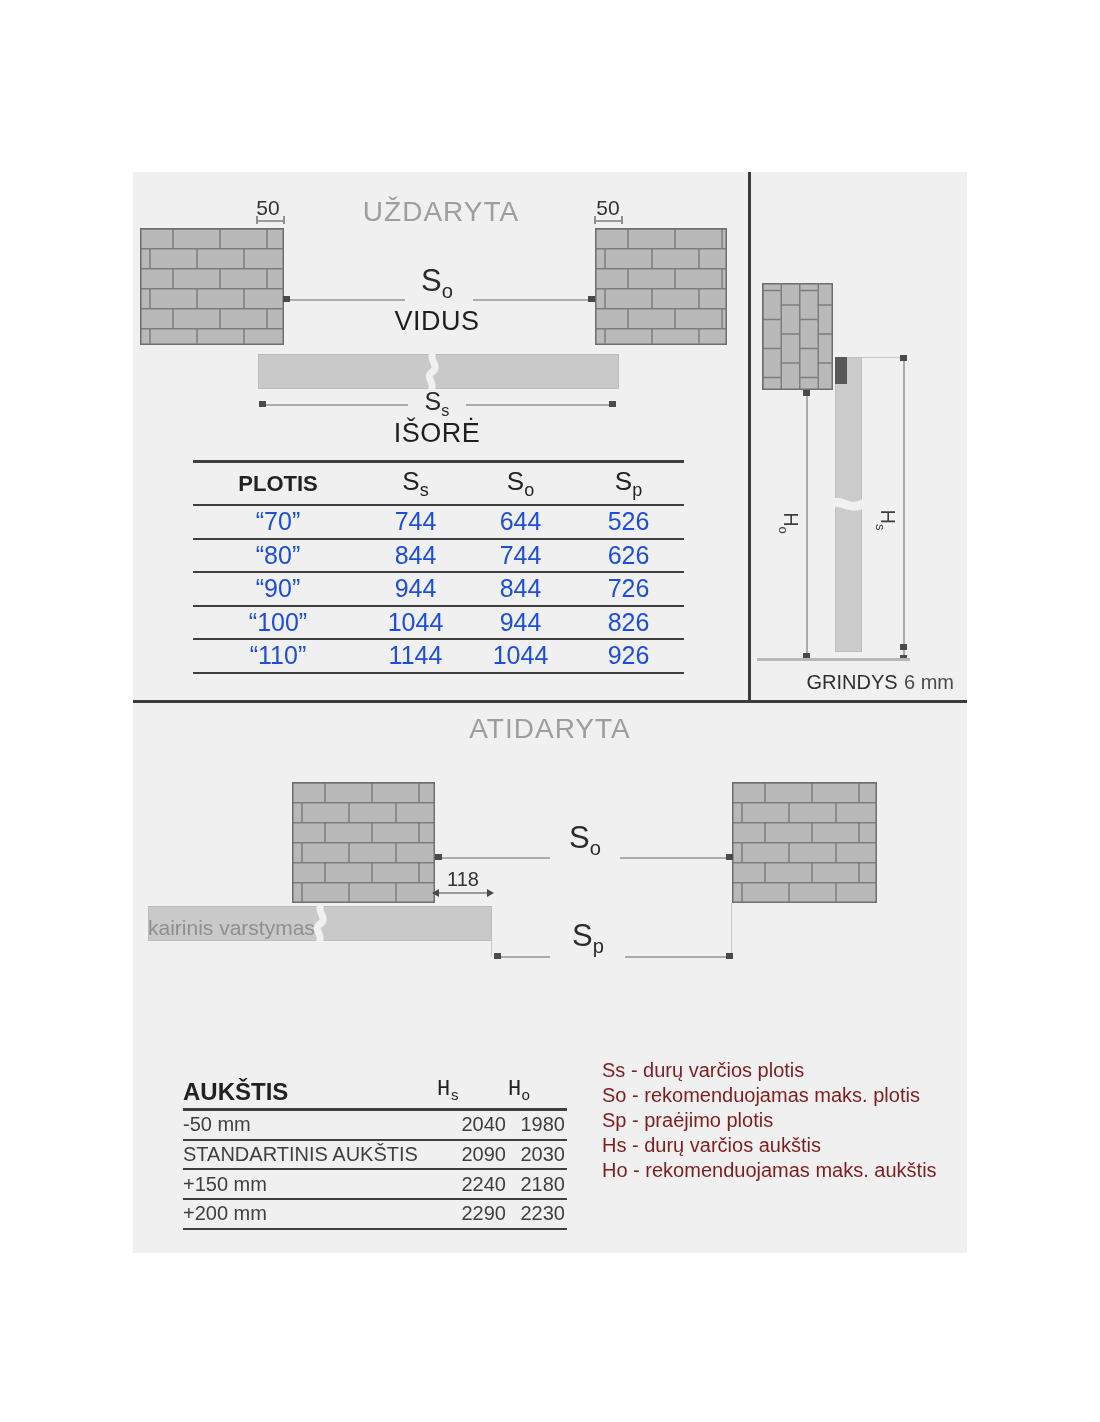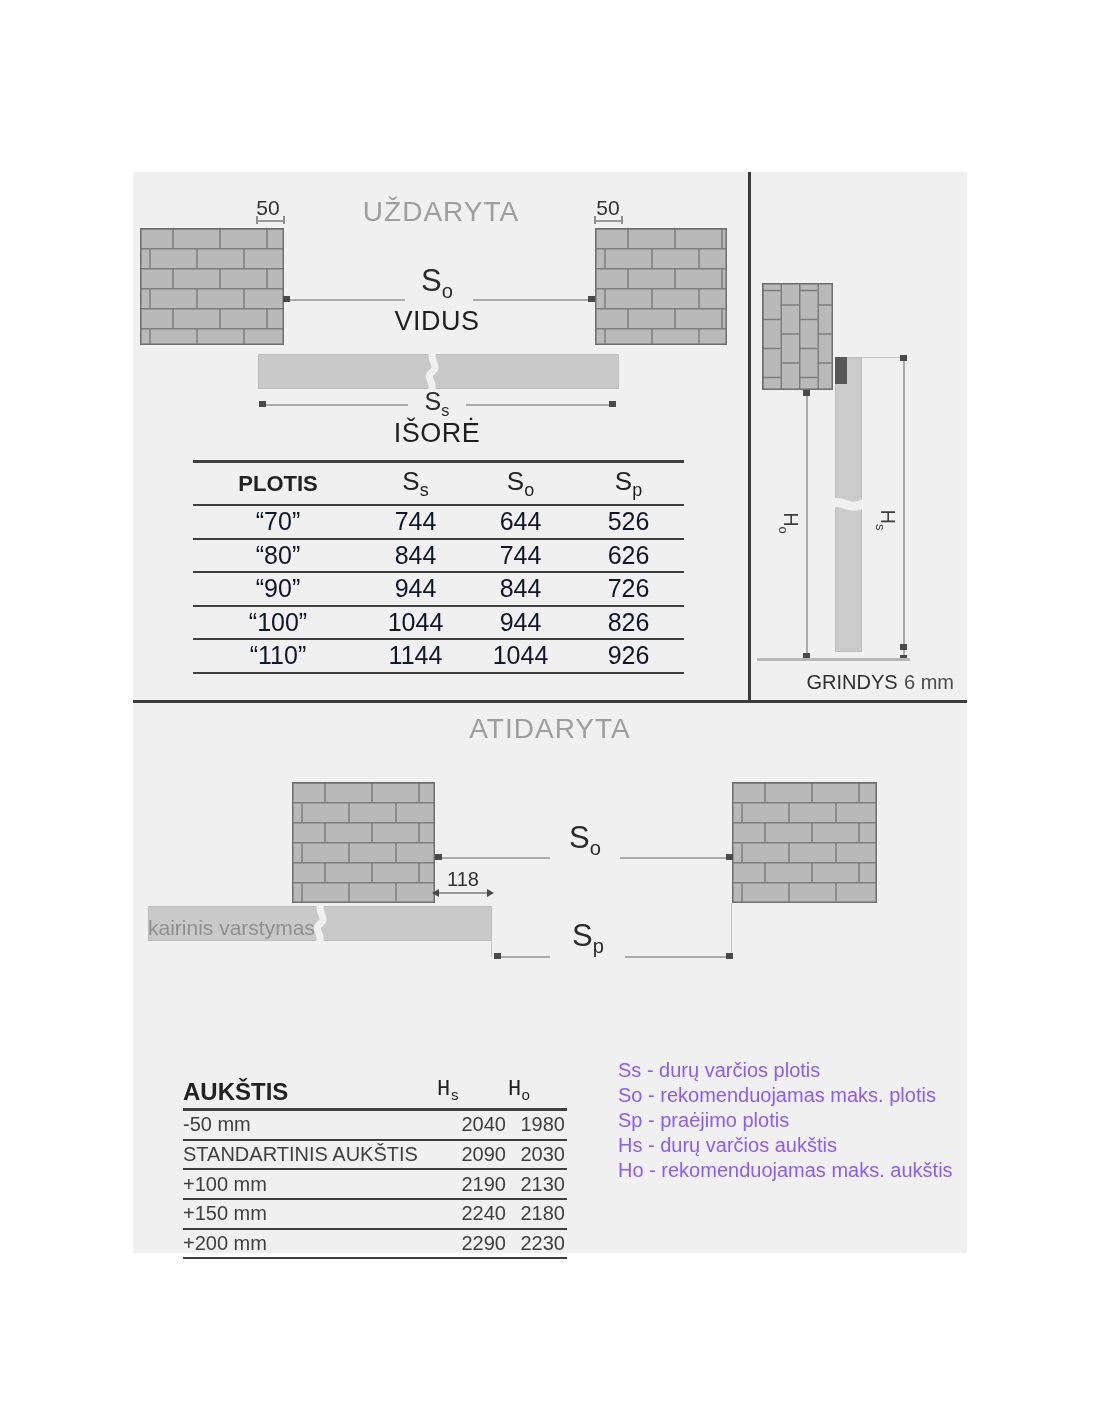--- a/index.html
+++ b/index.html
@@ -32,31 +32,31 @@
   .swing-lab{font-size:21px;color:#8f8f8f;}
   
   table{border-collapse:collapse;table-layout:fixed;}
   #wtab table{width:491px;border-top:3px solid #3f3f3f;}
   #wtab thead tr{border-bottom:2px solid #3f3f3f;}
   #wtab tbody tr{border-bottom:2px solid #3f3f3f;}
   #wtab th,#wtab td{text-align:center;vertical-align:middle;padding:0;}
   #wtab th{height:41px;font-weight:600;font-size:22px;color:#222;}
   #wtab th.sym{font-weight:400;font-size:26px;}
   #wtab th.sym sub{font-size:18px;}
-  #wtab td{height:31.5px;font-size:25px;color:#0f172a;font-weight:400;}
+  #wtab td{height:31.5px;font-size:25px;color:#1d4ed8;font-weight:400;}
   #htab table{width:384px;}
   #htab thead tr{border-bottom:3px solid #3f3f3f;}
   #htab tbody tr{border-bottom:2px solid #3f3f3f;}
   #htab th,#htab td{padding:0;vertical-align:middle;}
   #htab th{height:33px;font-size:24px;font-weight:600;color:#222;text-align:left;}
   #htab th.sym{font-weight:400;font-size:22px;text-align:left;font-family:Liberation Mono, monospace;}
   #htab th.sym sub{font-size:15px;}
   #htab td{height:27.7px;font-size:20px;color:#3f3f3f;text-align:left;}
   #htab td.num{text-align:right;padding-right:2px;}
-  .legend-line{font-size:20px;line-height:25px;color:#8b5cf6;white-space:nowrap;margin-left:16px;}
+  .legend-line{font-size:20px;line-height:25px;color:#7f1d1d;white-space:nowrap;}
 </style>
 </head>
 <body>
 
 <div id="canvas">
 
   <svg width="0" height="0" style="position:absolute">
     <defs>
       <pattern id="brickH" width="47" height="40" patternUnits="userSpaceOnUse">
         <rect width="47" height="40" fill="#b9b9b9"></rect>
@@ -253,25 +253,20 @@
           <td>-50 mm</td>
             <td class="num">2040</td>
             <td class="num">1980</td>
         </tr>
         <tr>
           <td>STANDARTINIS AUKŠTIS</td>
             <td class="num">2090</td>
             <td class="num">2030</td>
         </tr>
         <tr>
-          <td>+100 mm</td>
-            <td class="num">2190</td>
-            <td class="num">2130</td>
-        </tr>
-        <tr>
           <td>+150 mm</td>
             <td class="num">2240</td>
             <td class="num">2180</td>
         </tr>
         <tr>
           <td>+200 mm</td>
             <td class="num">2290</td>
             <td class="num">2230</td>
         </tr>
       </tbody>

